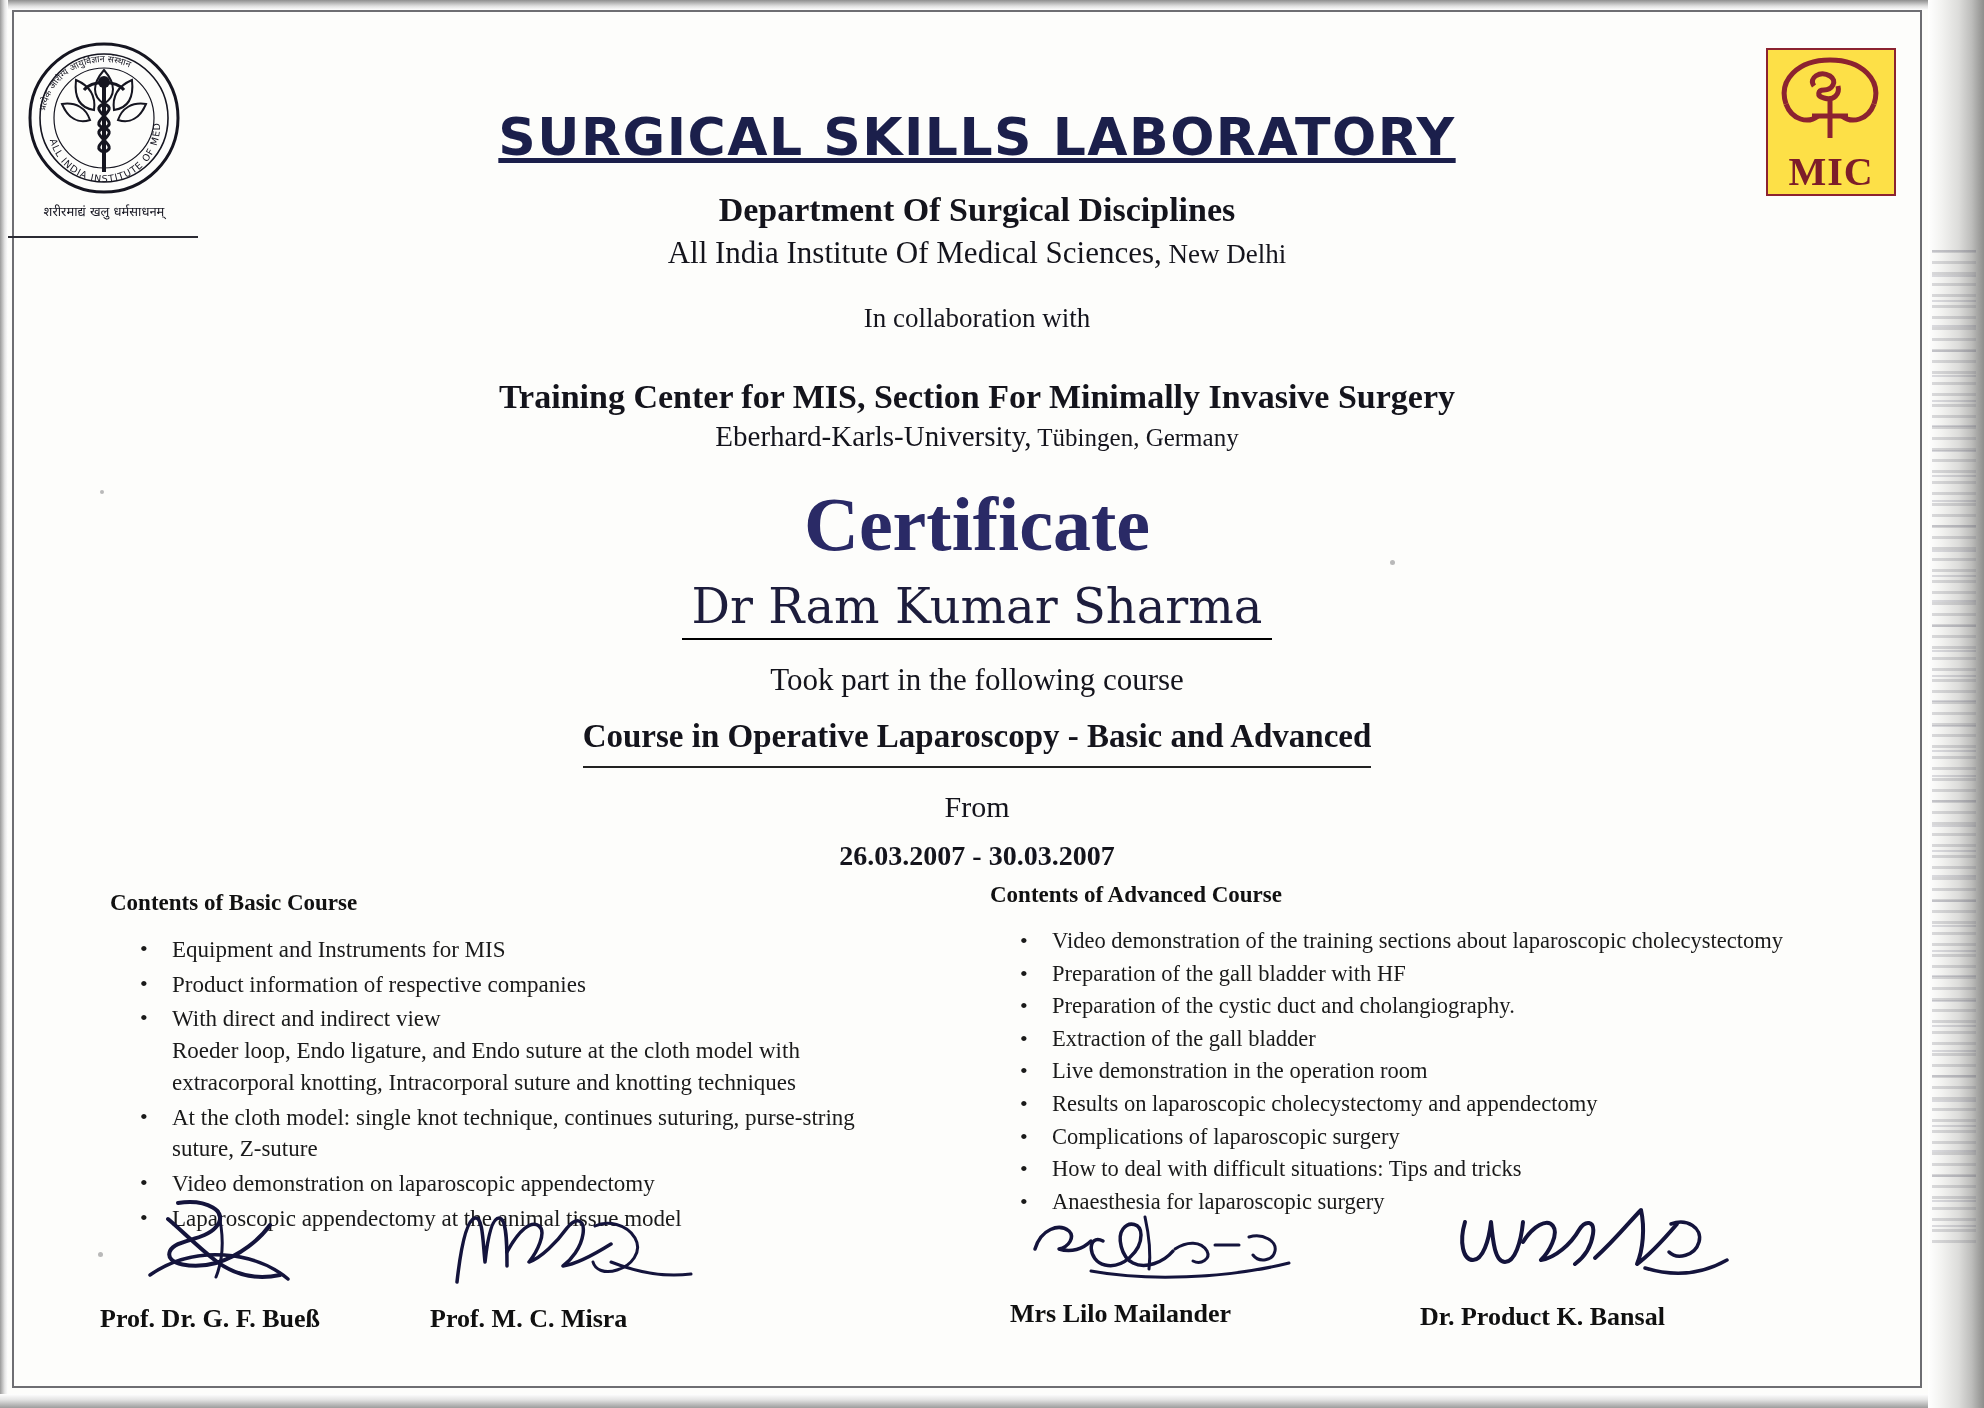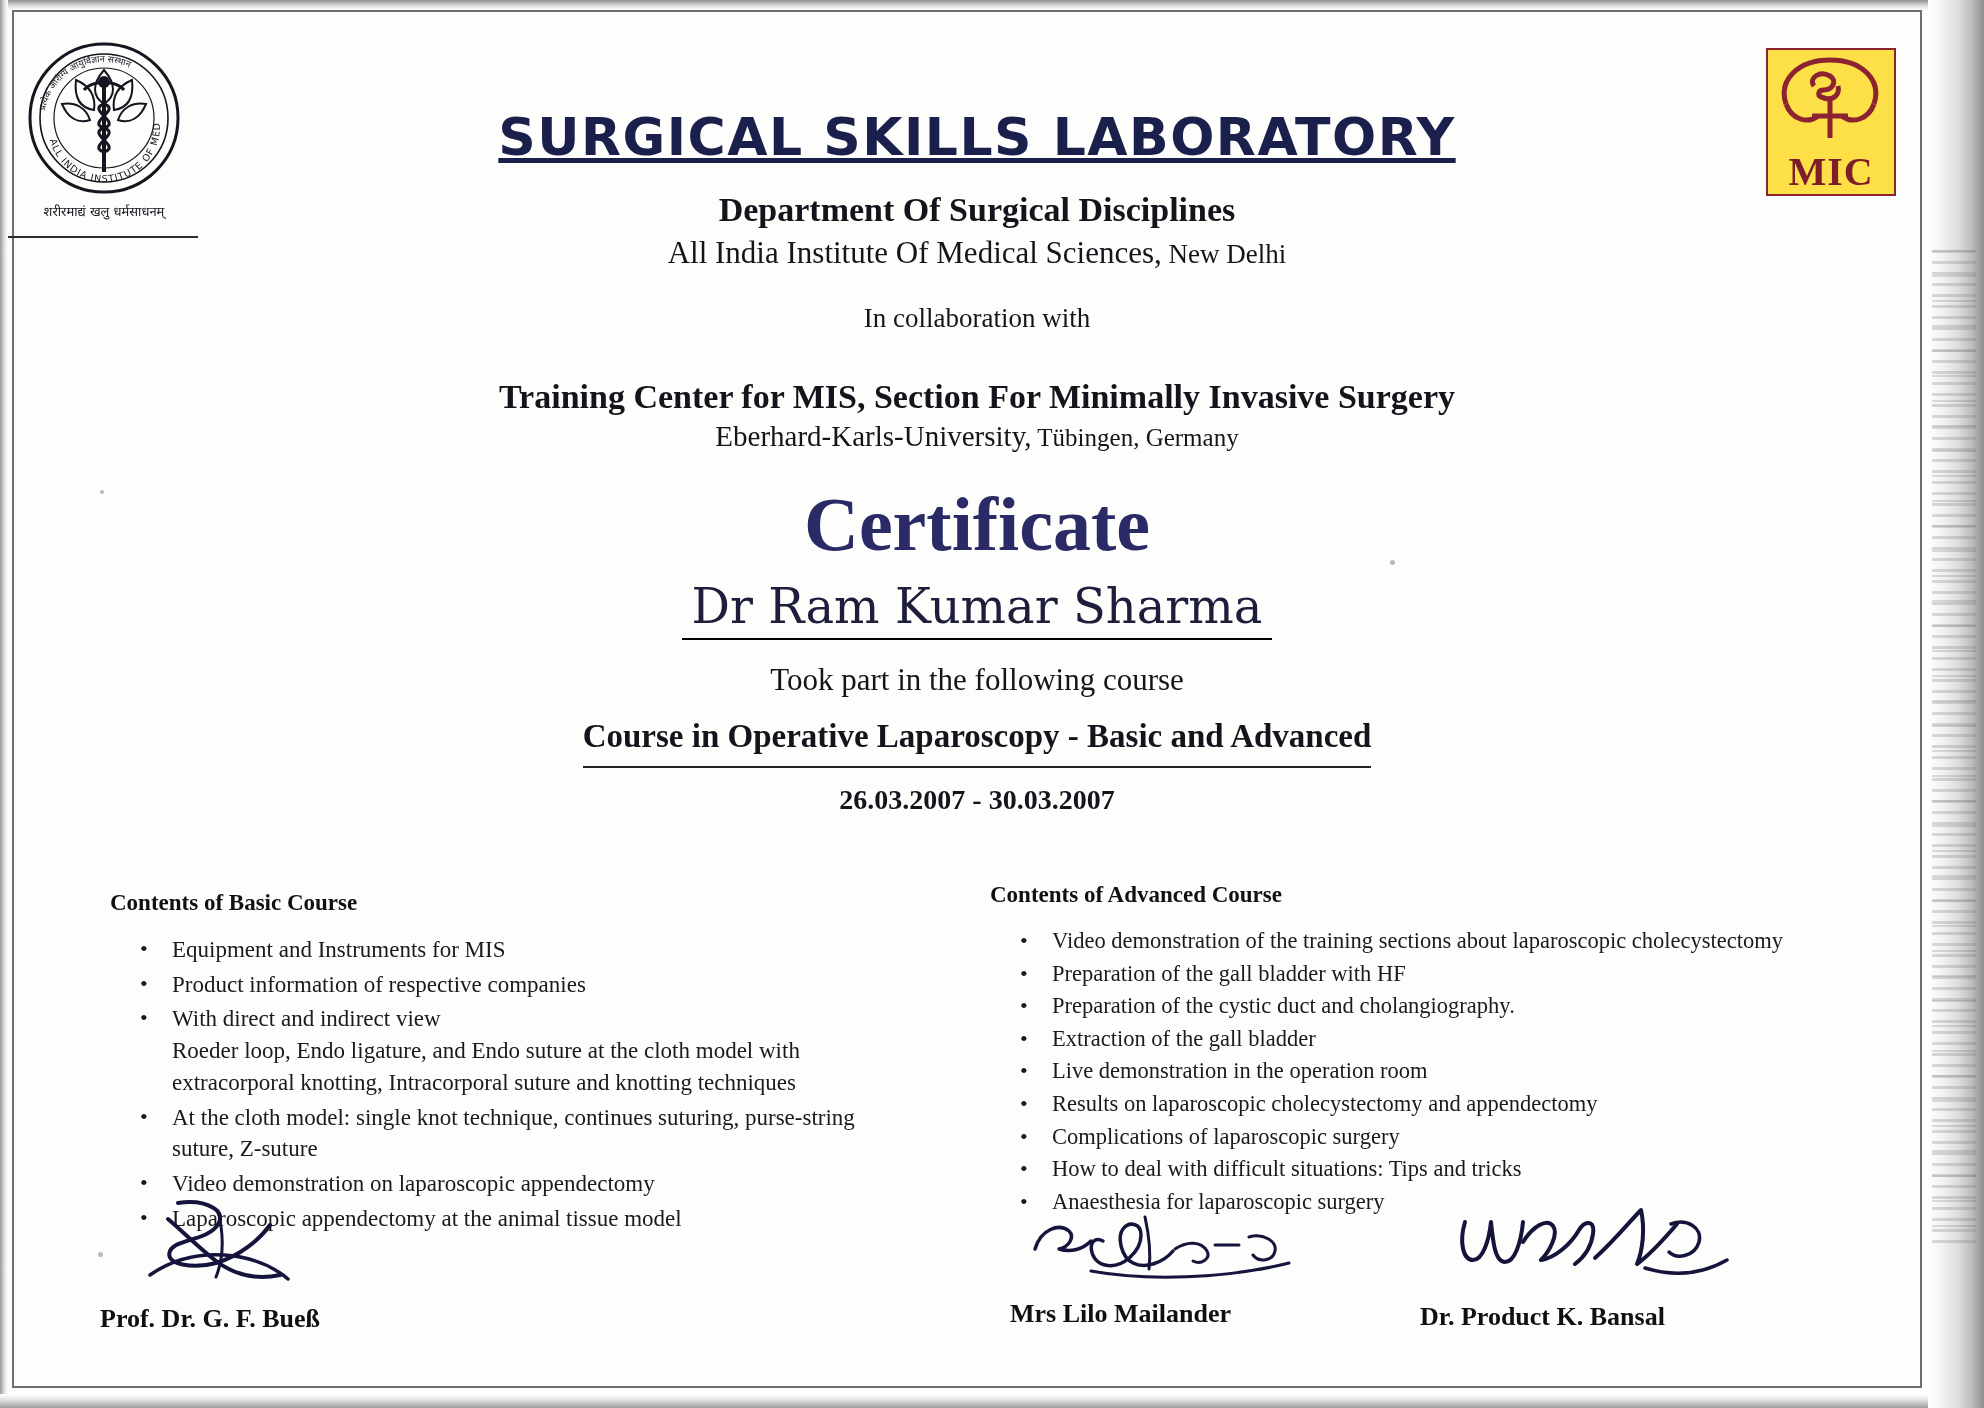--- a/index.html
+++ b/index.html
@@ -341,20 +341,21 @@
     </div>
     <div class="collab">In collaboration with</div>
     <div class="partner">Training Center for MIS, Section For Minimally Invasive Surgery</div>
     <div class="partner-sub">
       <span>Eberhard-Karls-University,</span><span class="small"> Tübingen, Germany</span>
     </div>
     <div class="certificate-word">Certificate</div>
     <div><span class="recipient">Dr Ram Kumar Sharma</span></div>
     <div class="tookpart">Took part in the following course</div>
     <div><span class="course-title">Course in Operative Laparoscopy - Basic and Advanced</span></div>
+    <div class="from-word">From</div>
     <div class="dates">26.03.2007 - 30.03.2007</div>
   </div>
 
   <div class="col-basic">
     <div class="col-head">Contents of Basic Course</div>
     <ul class="items">
       <li><span class="bullet">•</span><span>Equipment and Instruments for MIS</span></li>
       <li><span class="bullet">•</span><span>Product information of respective companies</span></li>
       <li><span class="bullet">•</span><span style="white-space:pre-line">With direct and indirect view
 Roeder loop, Endo ligature, and Endo suture at the cloth model with extracorporal knotting, Intracorporal suture and knotting techniques</span></li>
@@ -382,20 +383,29 @@
   <div class="sig" id="sig1">
     <svg width="250" height="105" viewBox="0 0 250 105">
       <path class="ink" stroke-width="4" d="M58 8 C86 4 110 16 96 32 C84 46 56 44 50 56 C44 70 74 74 96 68 C120 61 140 44 150 30"></path>
       <path class="ink" stroke-width="4" d="M48 24 C60 34 78 52 96 66 C112 78 132 86 160 80"></path>
       <path class="ink" stroke-width="3.5" d="M30 80 C50 66 74 58 104 60 C132 62 154 72 168 84"></path>
       <path class="ink" stroke-width="3" d="M98 16 C104 40 104 62 96 82"></path>
     </svg>
     <div class="sig-name">Prof. Dr. G. F. Bueß</div>
   </div>
 
+  <div class="sig" id="sig2">
+    <svg width="260" height="100" viewBox="0 0 260 100">
+      <path class="ink" stroke-width="3.5" d="M12 82 C16 46 22 20 30 18 C38 16 38 44 40 62 C42 44 46 18 54 18 C62 18 62 46 62 66"></path>
+      <path class="ink" stroke-width="3.5" d="M62 52 C74 30 86 20 94 26 C102 32 92 52 84 62 C96 58 112 42 122 28 C132 16 140 20 138 34 C136 48 126 60 118 66 C132 64 150 54 166 44"></path>
+      <path class="ink" stroke-width="3" d="M150 26 C162 20 182 24 190 38 C198 52 186 66 172 70 C160 74 150 70 148 62"></path>
+      <path class="ink" stroke-width="3" d="M166 62 C186 70 214 78 246 74"></path>
+    </svg>
+    <div class="sig-name">Prof. M. C. Misra</div>
+  </div>
 
   <div class="sig" id="sig3">
     <svg width="300" height="90" viewBox="0 0 300 90">
       <path class="ink" stroke-width="3.5" d="M10 44 C16 24 34 18 44 26 C50 32 44 42 34 44 C46 48 58 44 66 36"></path>
       <path class="ink" stroke-width="3.5" d="M78 36 C62 28 62 56 80 60 C98 64 116 46 116 30 C116 18 104 16 98 24 C92 32 96 52 108 58 C120 64 138 58 148 46"></path>
       <path class="ink" stroke-width="3" d="M120 12 C124 30 126 48 124 64"></path>
       <path class="ink" stroke-width="3" d="M150 44 C162 36 176 36 182 46 C186 54 176 60 168 56"></path>
       <path class="ink" stroke-width="3" d="M190 40 L214 40"></path>
       <path class="ink" stroke-width="3" d="M224 32 C238 28 252 36 250 46 C248 56 234 58 228 50"></path>
       <path class="ink" stroke-width="3" d="M66 66 C120 76 200 74 264 58"></path>

